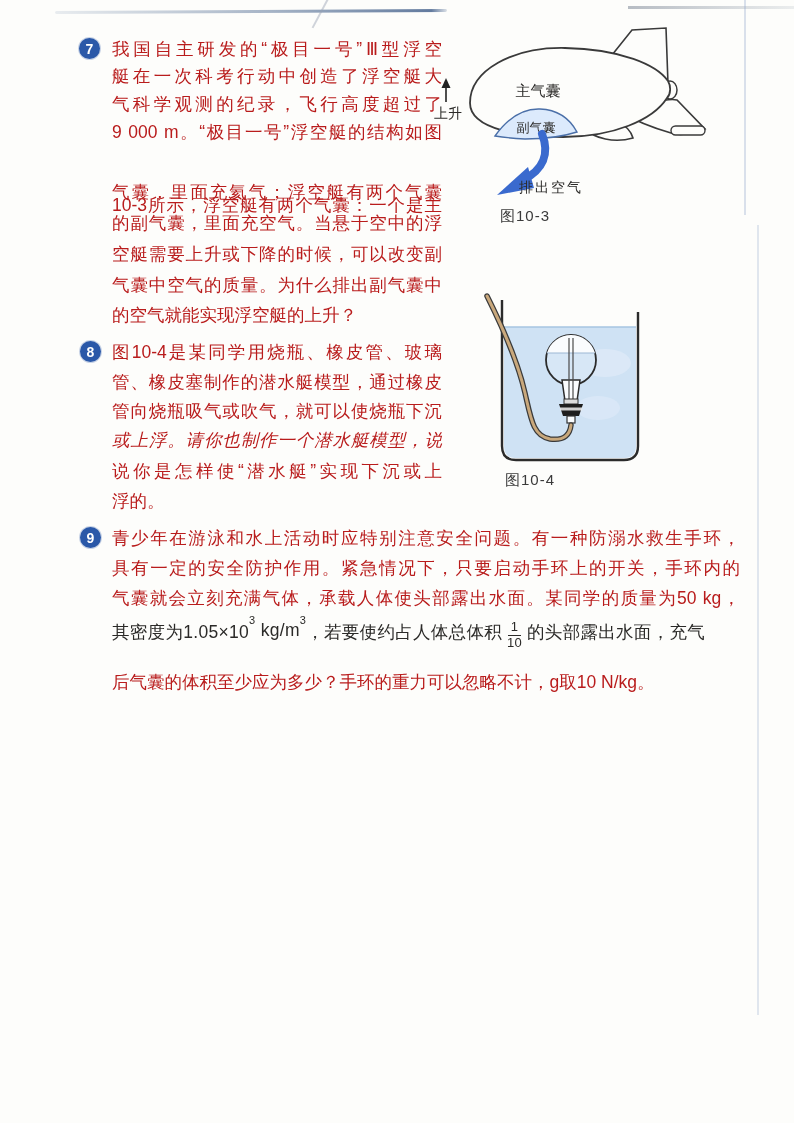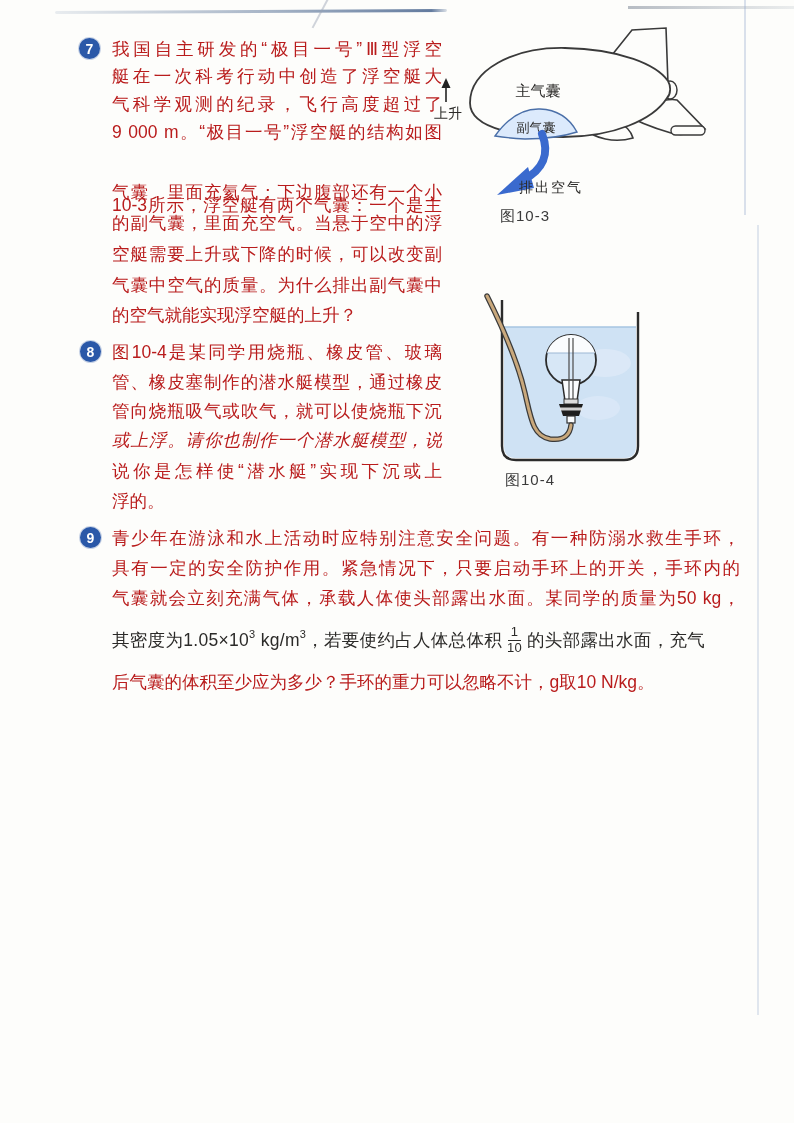--- a/index.html
+++ b/index.html
@@ -19,21 +19,21 @@
   
   .qbadge{position:absolute;width:21px;height:21px;border-radius:50%;background:#2a58a8;color:#fff;
     font-size:14px;font-weight:bold;display:flex;align-items:center;justify-content:center;
     box-shadow:0 0 0 1px rgba(42,88,168,.25);}
 
   
   .tl{position:absolute;left:112px;width:330px;font-size:17.5px;line-height:21px;color:#b91c1c;
     text-align:justify;text-align-last:justify;white-space:nowrap0;}
   .tl.wide{width:628px;}
   .tl.noj{text-align-last:left;}
-  .mixline{position:absolute;left:112px;width:632px;display:flex;align-items:center;
+  .mixline{position:absolute;left:112px;width:632px;display:flex;align-items:flex-start;
     font-size:17.5px;color:#2b2a28;letter-spacing:.3px;}
   .mixline span{white-space:pre;}
   .sup{display:inline-block;font-size:11px;transform:translateY(-6px);}
   .frac{display:inline-flex;flex-direction:column;align-items:center;font-size:13px;line-height:1.15;margin:0 5px;}
   .frac .num{border-bottom:1.3px solid #2b2a28;padding:0 3px;}
 
   
   .figcap{position:absolute;width:120px;font-size:15px;color:#3a3a3a;letter-spacing:1px;}
 
   .figsvg{position:absolute;}
@@ -49,21 +49,21 @@
   <div class="streak-diag"></div>
   <div class="edge-line-a"></div>
   <div class="edge-line-b"></div>
 
   <div class="qbadge" style="left:79px;top:38px;">7</div>
   <div class="tl" style="top:39px;">我国自主研发的“极目一号”Ⅲ型浮空</div>
   <div class="tl" style="top:66px;">艇在一次科考行动中创造了浮空艇大</div>
   <div class="tl" style="top:94px;">气科学观测的纪录，飞行高度超过了</div>
   <div class="tl" style="top:122px;">9 000 m。“极目一号”浮空艇的结构如图</div>
   <div class="tl" style="top:151px;margin-top:44px;">10-3所示，浮空艇有两个气囊：一个是主</div>
-  <div class="tl" style="top:182px;">气囊，里面充氦气；下边腹部还有一个小</div>
+  <div class="tl" style="top:182px;">气囊，里面充氦气；浮空艇有两个气囊</div>
   <div class="tl" style="top:213px;">的副气囊，里面充空气。当悬于空中的浮</div>
   <div class="tl" style="top:244px;">空艇需要上升或下降的时候，可以改变副</div>
   <div class="tl" style="top:275px;">气囊中空气的质量。为什么排出副气囊中</div>
   <div class="tl noj" style="top:305px;">的空气就能实现浮空艇的上升？</div>
 
   <div class="qbadge" style="left:80px;top:341px;">8</div>
   <div class="tl" style="top:342px;">图10-4是某同学用烧瓶、橡皮管、玻璃</div>
   <div class="tl" style="top:372px;">管、橡皮塞制作的潜水艇模型，通过橡皮</div>
   <div class="tl" style="top:401px;">管向烧瓶吸气或吹气，就可以使烧瓶下沉</div>
   <div class="tl" style="top:430px;font-style:italic;">或上浮。请你也制作一个潜水艇模型，说</div>

